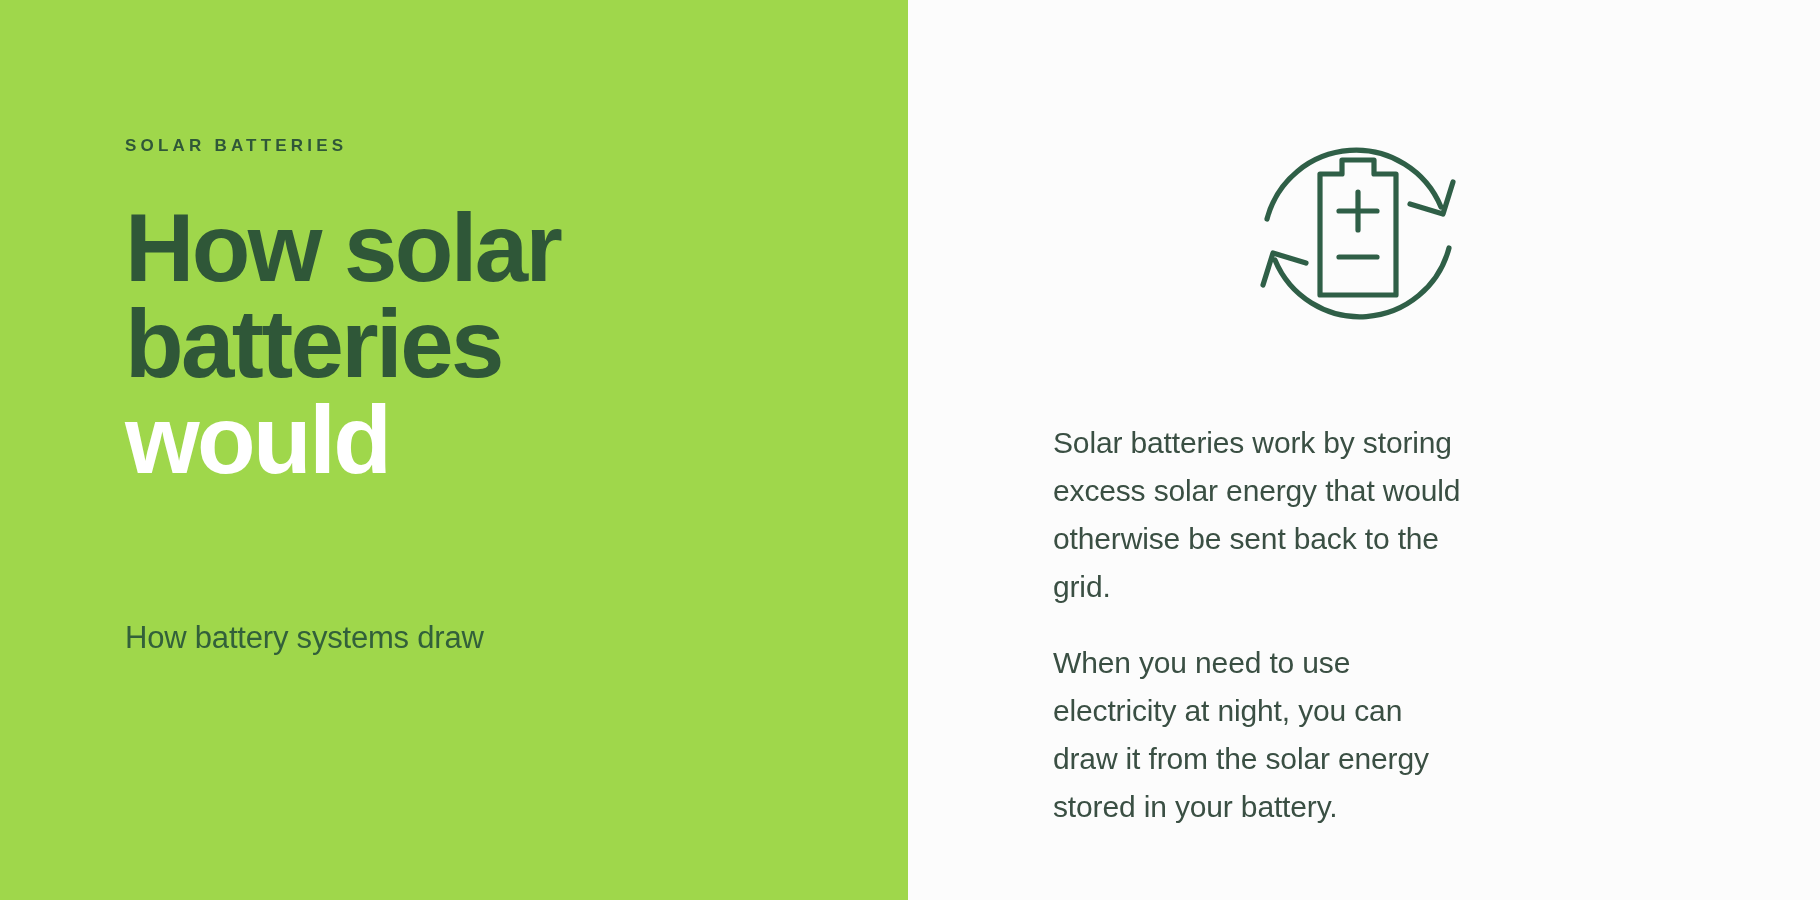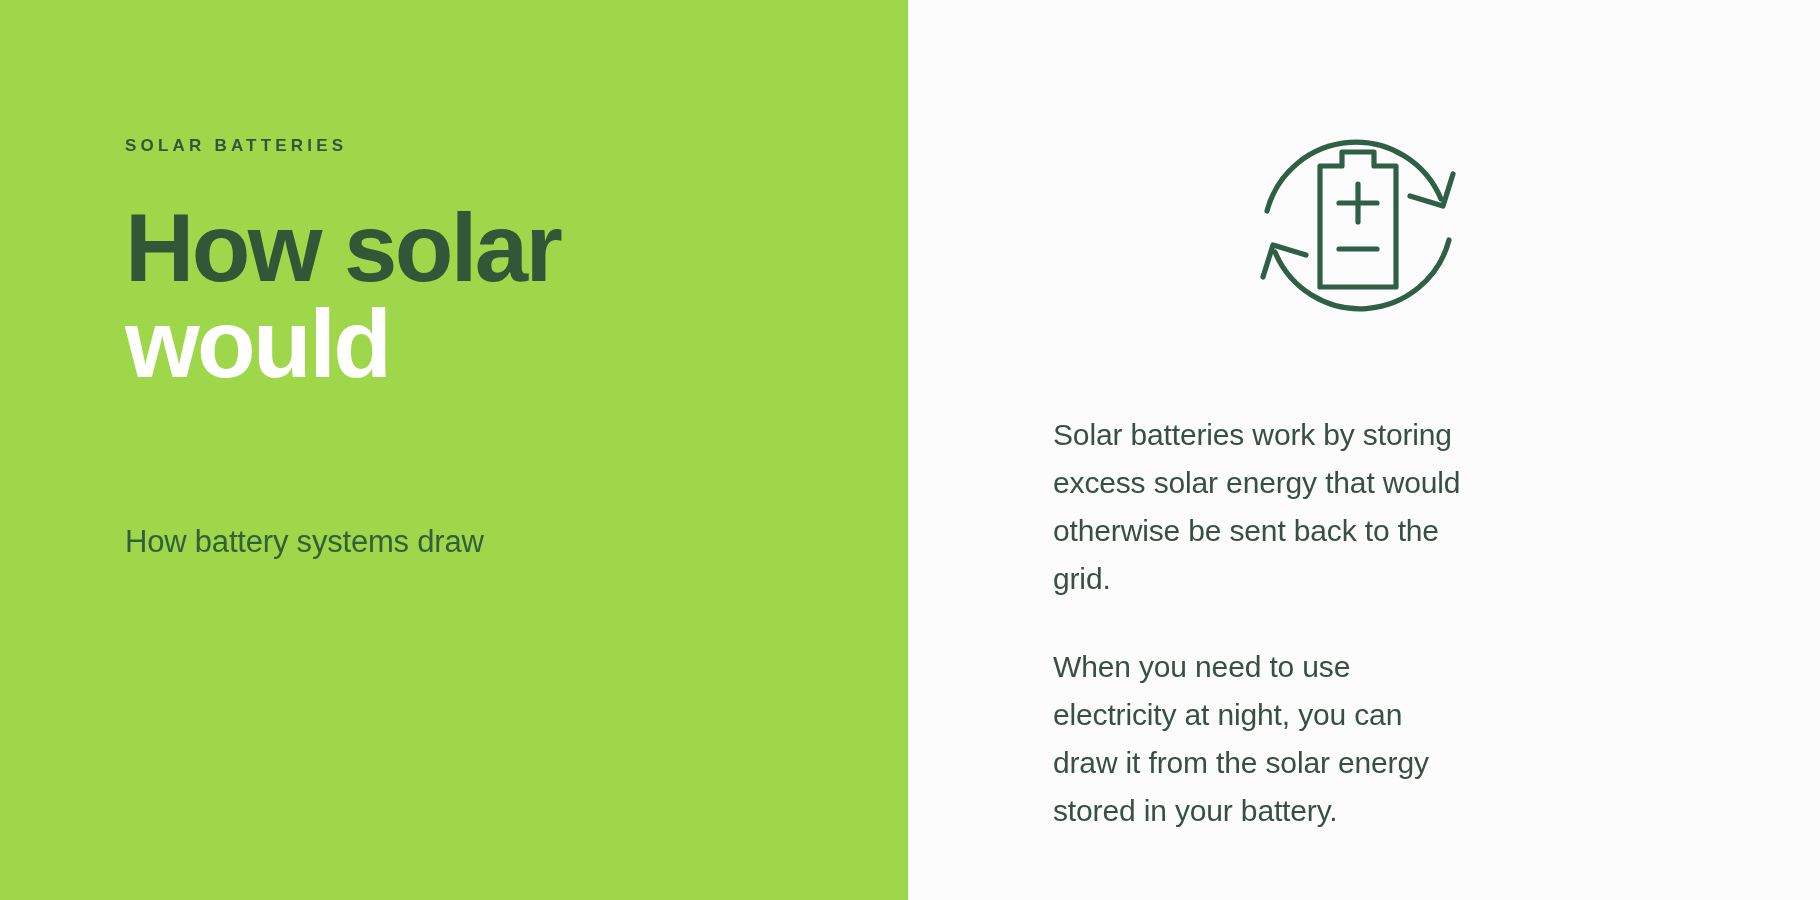--- a/index.html
+++ b/index.html
@@ -75,21 +75,21 @@
     color: #32603A;
   }
 
   
   .right-panel {
     position: relative;
     flex: 1 1 auto;
     height: 900px;
     background: #FCFCFC;
     box-sizing: border-box;
-    padding: 0 120px 0 145px;
+    padding: 8px 120px 0 145px;
     display: flex;
     flex-direction: column;
     align-items: center;
   }
 
   .icon-wrap {
     margin-top: 118px;
     margin-left: 192px;
     width: 226px;
     height: 215px;
@@ -107,34 +107,35 @@
   }
   .body-copy p {
     margin: 0;
     font-size: 30px;
     font-weight: 400;
     line-height: 48px;
     letter-spacing: -0.15px;
     color: #3A4F43;
   }
   .body-copy p + p {
-    margin-top: 40px;
+    margin-top: 28px;
   }
 </style>
 </head>
 <body>
 
 <div class="slide">
 
   <div class="left-panel">
 
     <div class="eyebrow">SOLAR BATTERIES</div>
 
     <h1 class="headline">
       <span class="hl-line">How solar</span>
+      <span class="hl-line">batteries</span>
       <span class="hl-line hl-accent">would</span>
     </h1>
 
     <div class="subtitle">How battery systems draw</div>
 
   </div>
 
   <div class="right-panel">
 
     <div class="icon-wrap">

